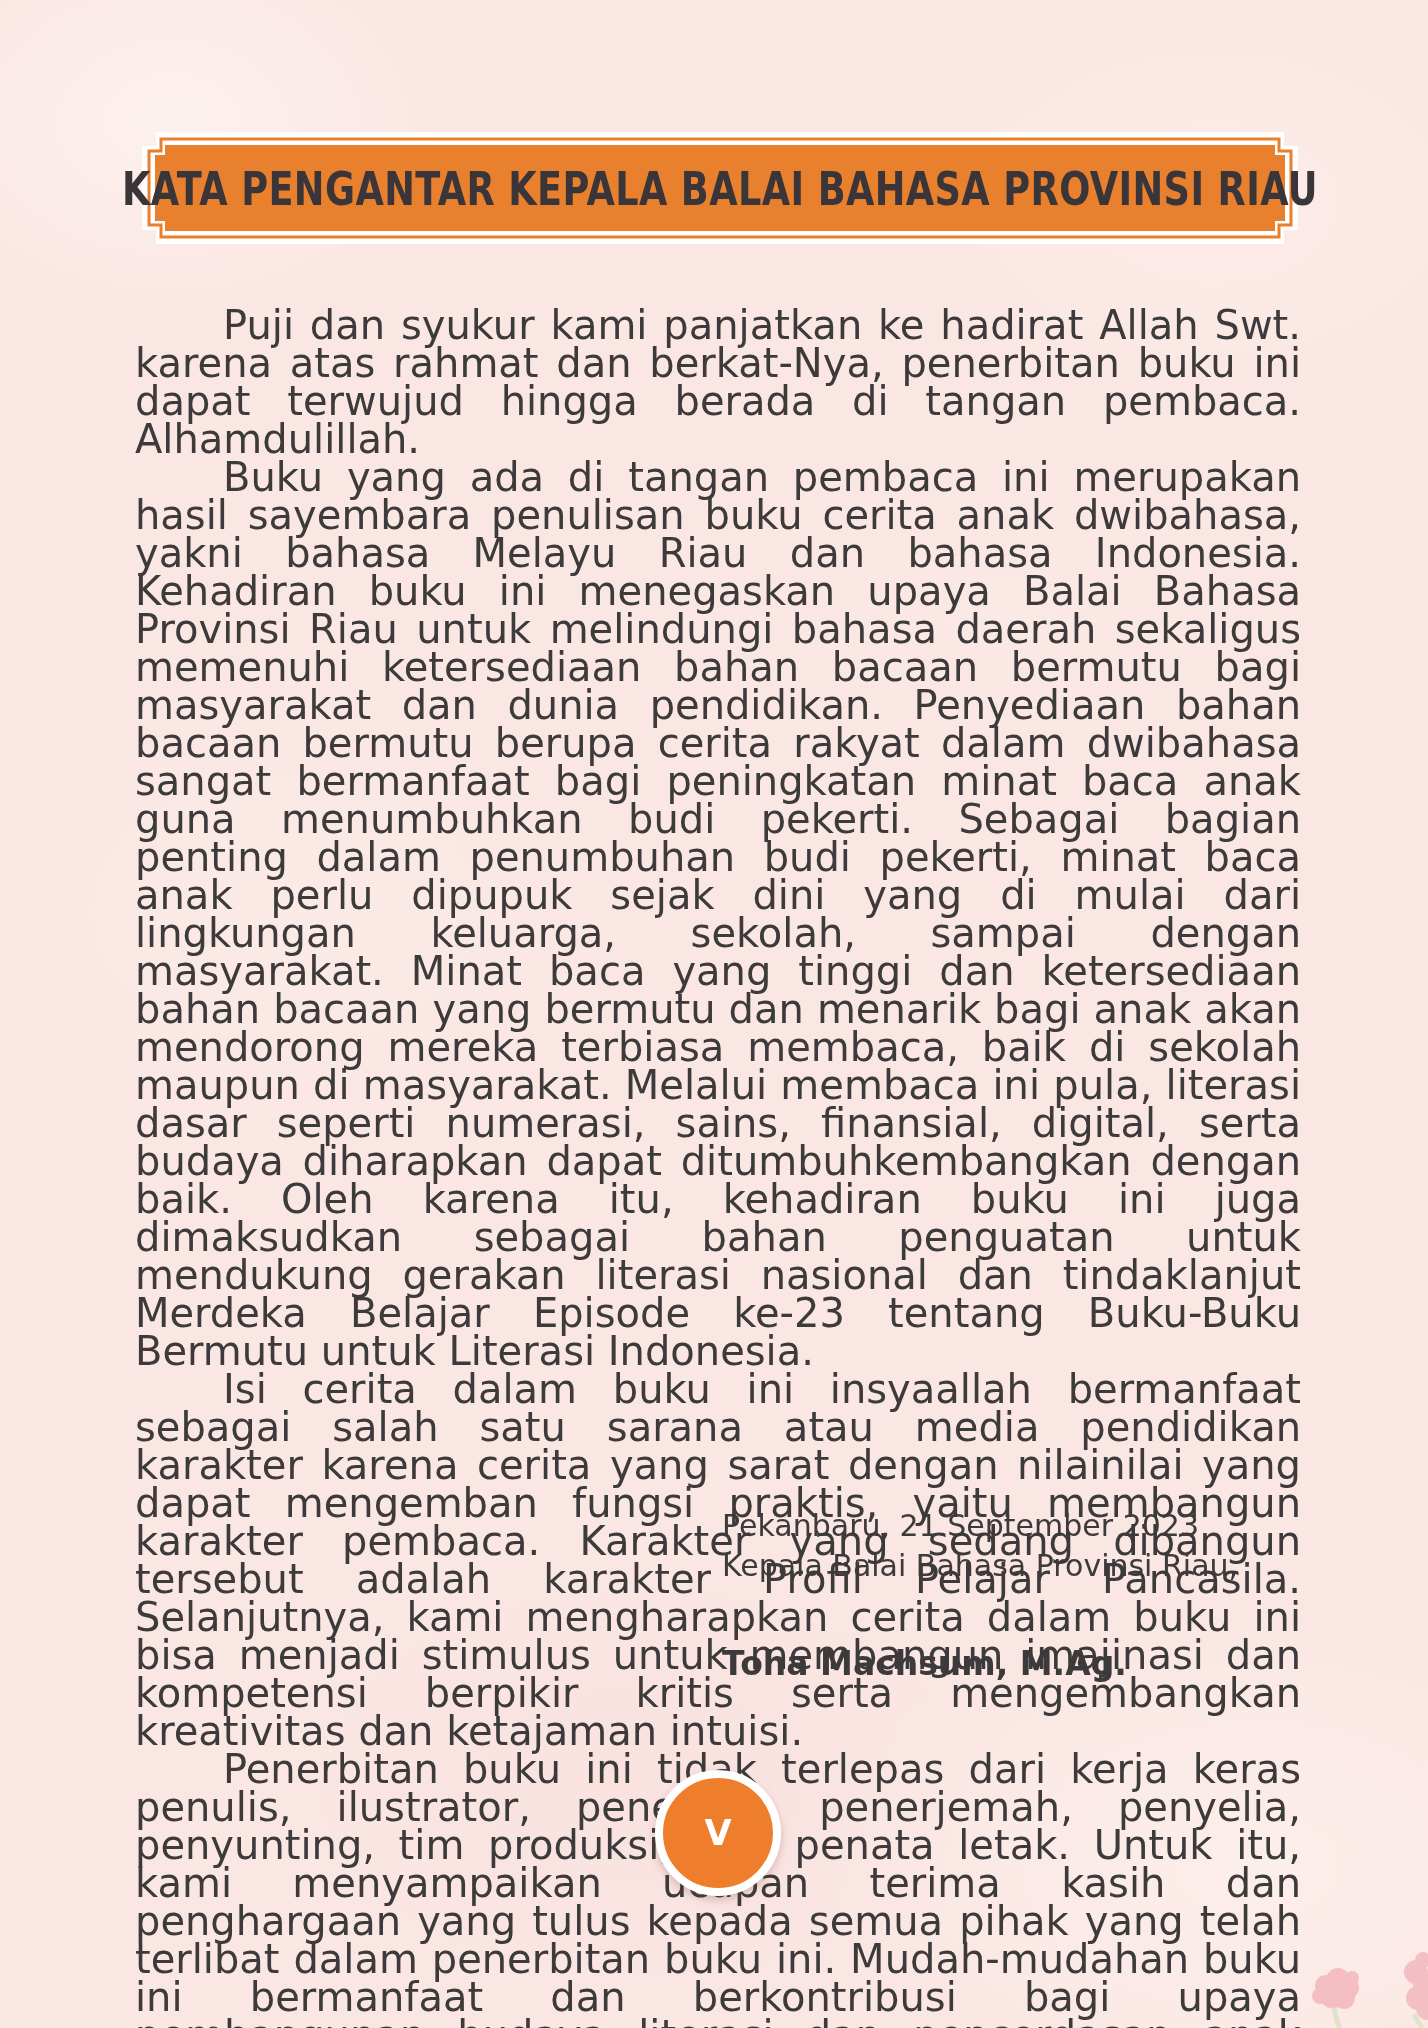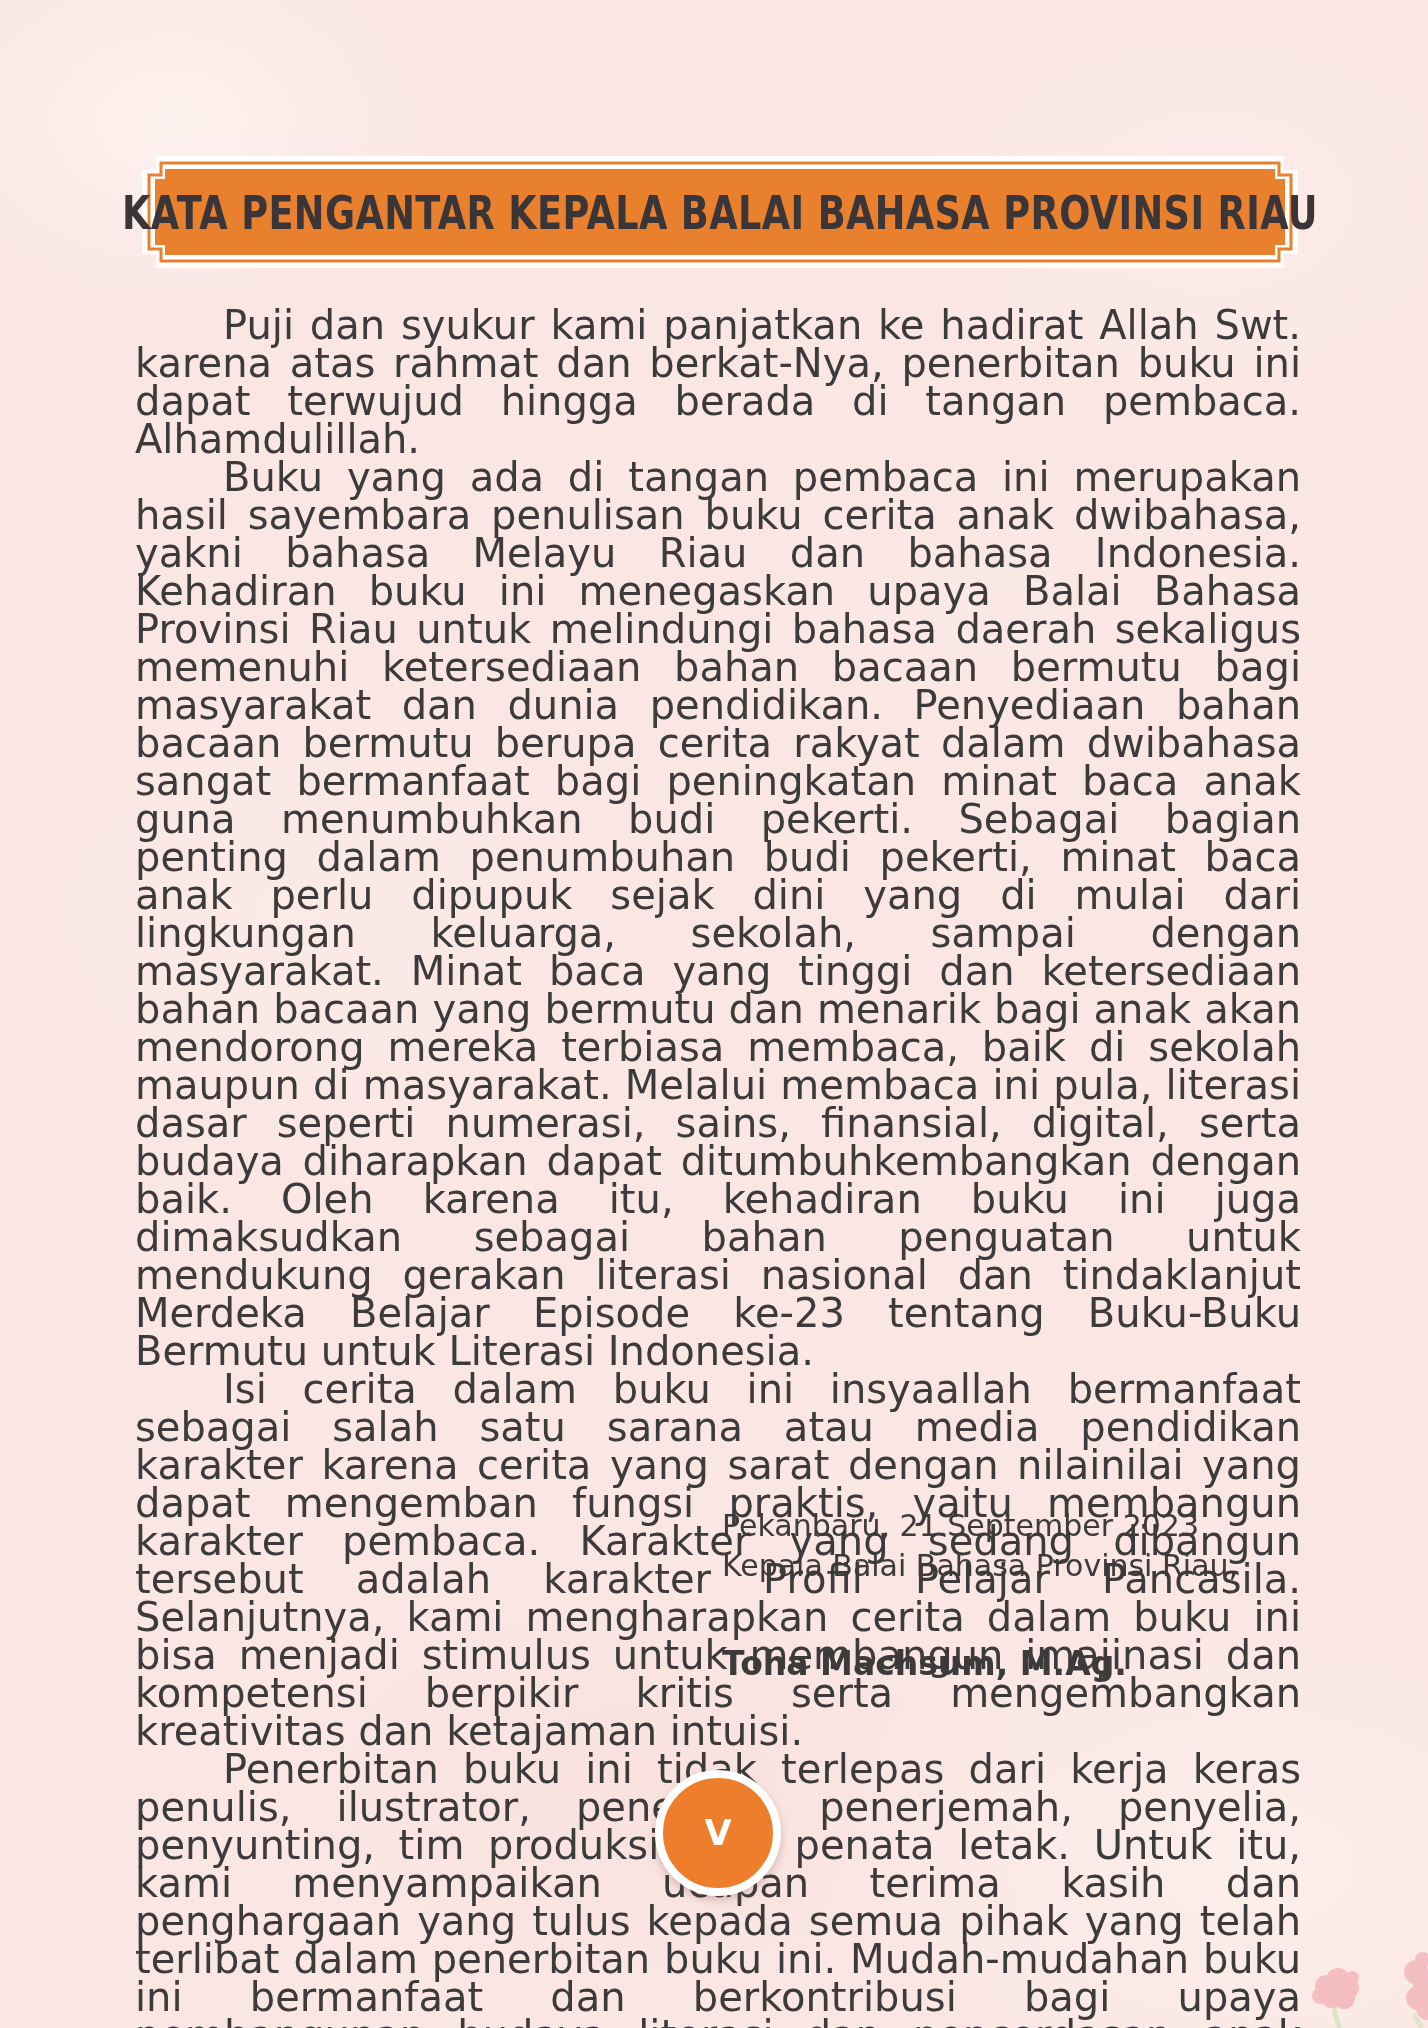--- a/index.html
+++ b/index.html
@@ -9,21 +9,21 @@
     background-color:#fae6e3;
     background-image:
       radial-gradient(ellipse 420px 300px at 12% 6%, rgba(255,250,247,.55), transparent 70%),
       radial-gradient(ellipse 520px 340px at 85% 10%, rgba(253,240,236,.6), transparent 70%),
       radial-gradient(ellipse 600px 420px at 20% 45%, rgba(252,238,233,.5), transparent 72%),
       radial-gradient(ellipse 640px 400px at 88% 92%, rgba(253,241,237,.75), transparent 70%),
       radial-gradient(ellipse 500px 300px at 45% 88%, rgba(248,222,218,.5), transparent 75%),
       radial-gradient(ellipse 420px 260px at 70% 30%, rgba(252,236,231,.45), transparent 70%);
   }
   .banner{
-    position:absolute;left:142px;top:156px;width:1156px;height:112px;
+    position:absolute;left:142px;top:132px;width:1156px;height:112px;
   }
   .banner svg{position:absolute;left:0;top:0;display:block;}
   .banner-title{
     position:absolute;left:0;top:0;width:100%;height:100%;
     display:flex;align-items:center;justify-content:center;
     font-size:47px;font-weight:700;color:#3a3538;letter-spacing:.5px;
     transform:scaleX(.78);white-space:nowrap;
   }
   .body-text{
     position:absolute;left:135px;top:306px;width:1166px;

